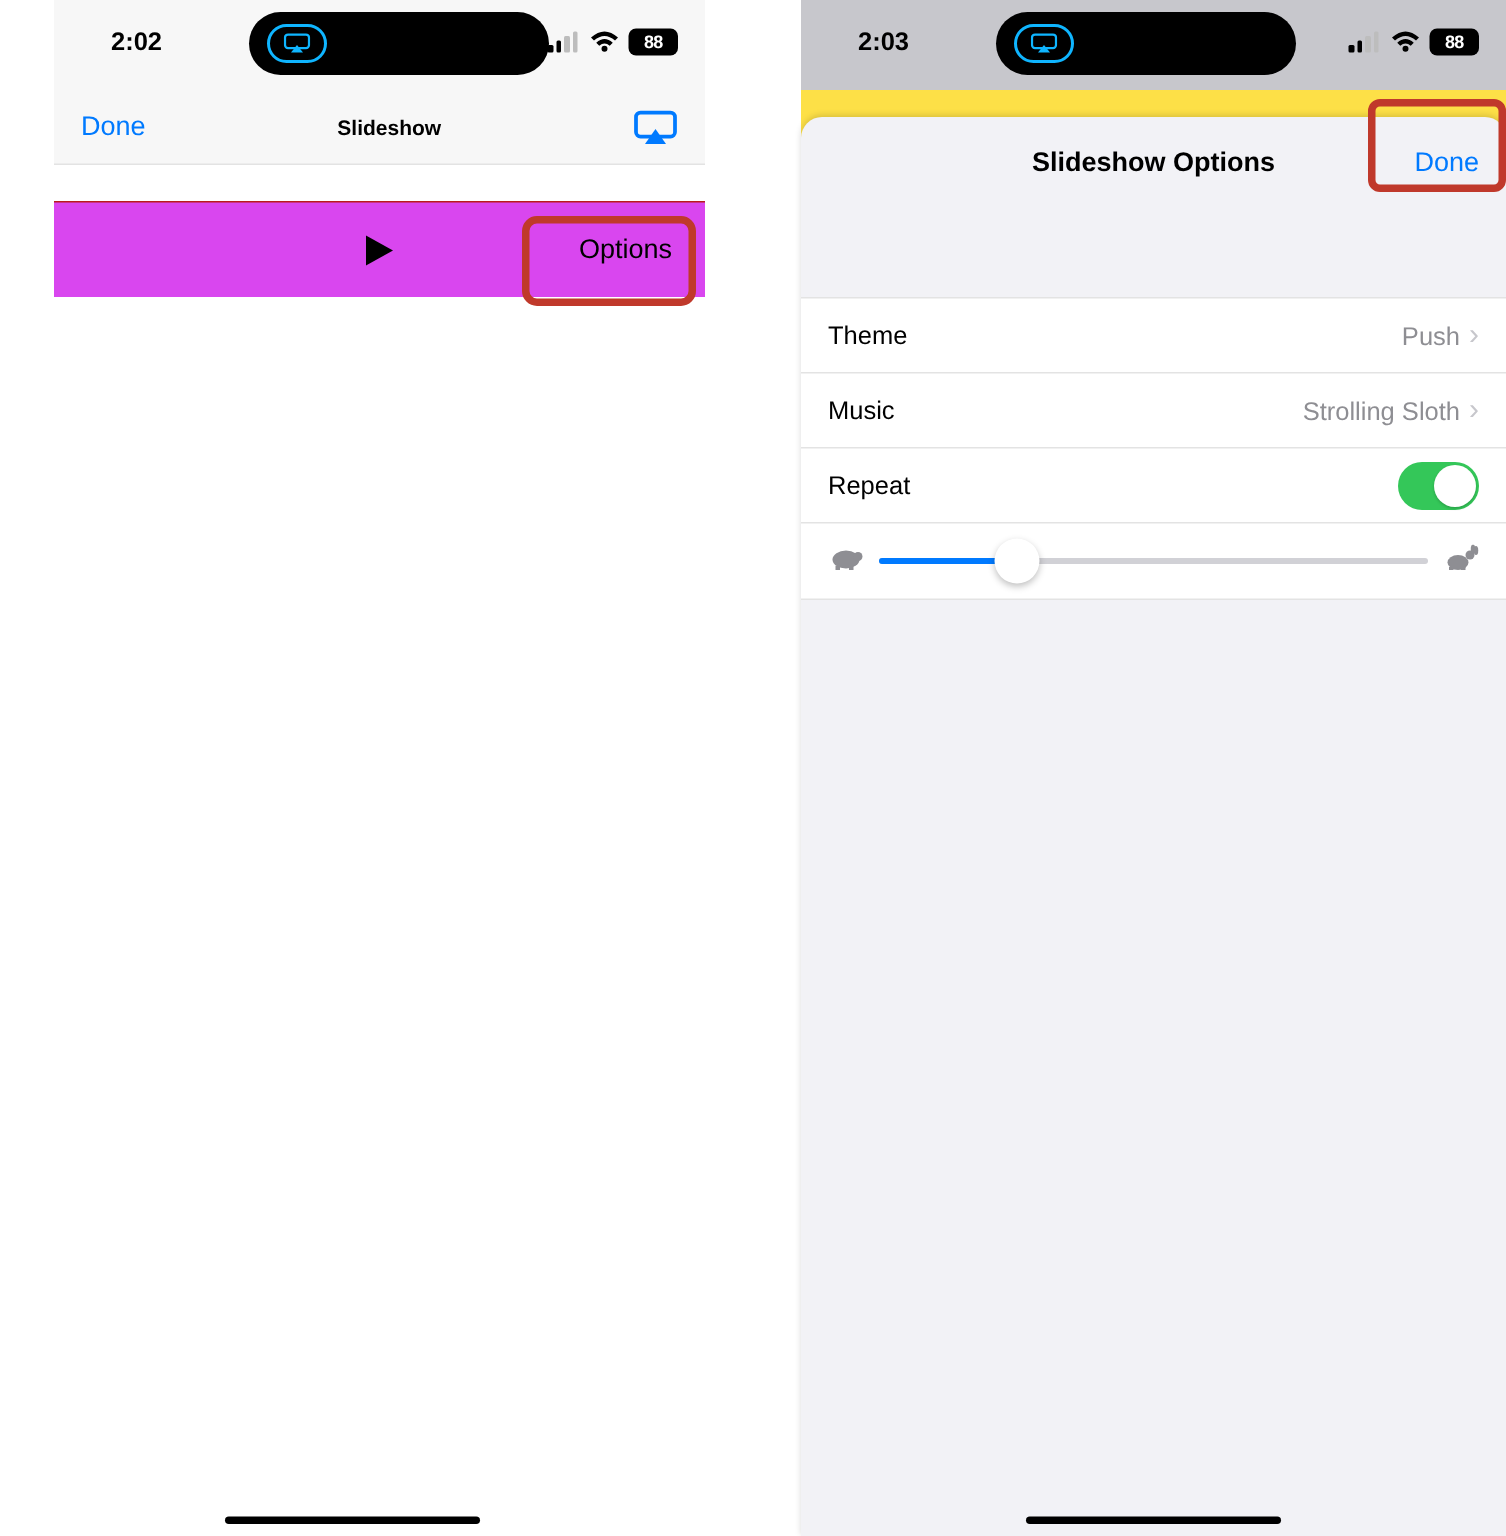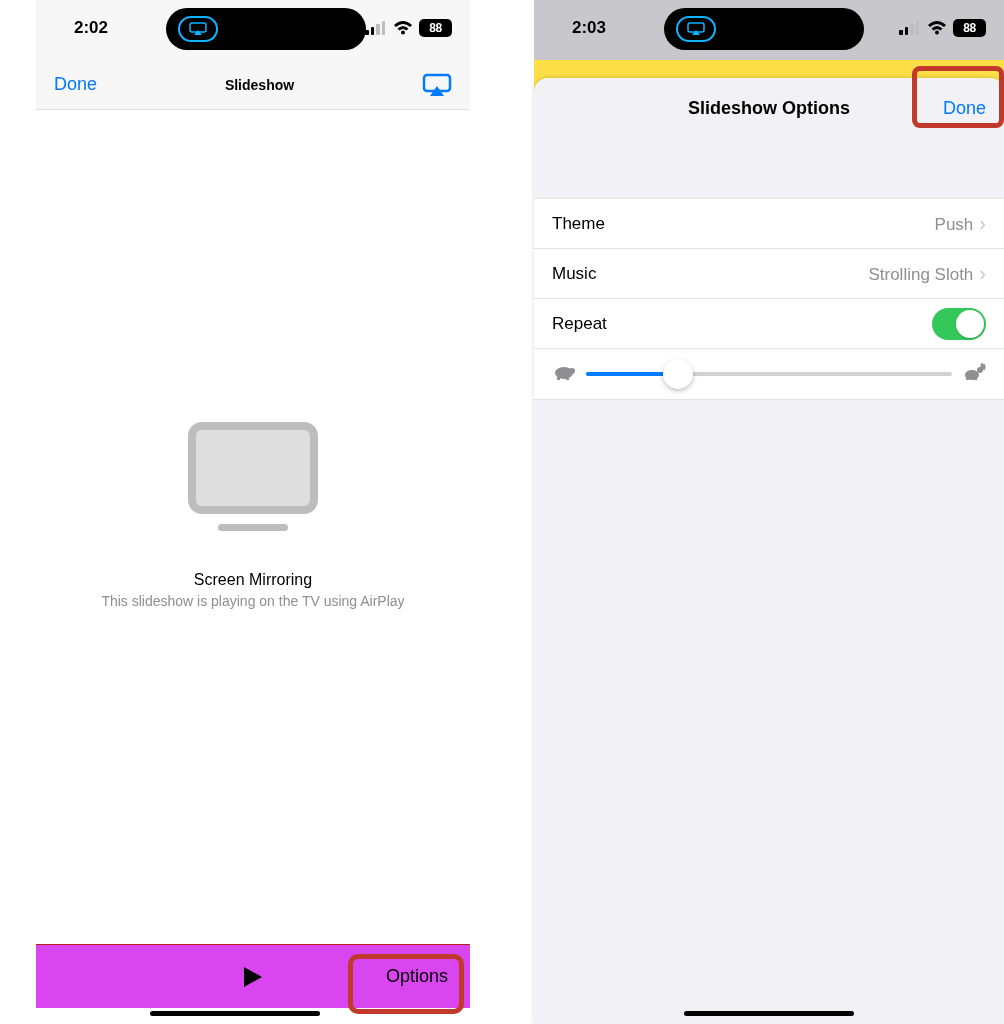--- a/index.html
+++ b/index.html
@@ -106,26 +106,20 @@
       <span class="link">Done</span>
       <span class="title">Slideshow</span>
       <span class="airplay-btn">
         <svg width="30" height="24" viewBox="0 0 30 24">
             <rect x="2" y="2" width="26" height="16" rx="3" fill="none" stroke="#007aff" stroke-width="2.5"></rect>
             <polygon points="15,13 22,23 8,23" fill="#007aff"></polygon>
           </svg>
       </span>
     </div>
 
-    <div class="content">
-      <div class="tv-glyph"></div>
-      <div class="tv-stand"></div>
-      <div class="mirror-title">Screen Mirroring</div>
-      <div class="mirror-sub">This slideshow is playing on the TV using AirPlay</div>
-    </div>
 
     <div class="bottombar">
       <span class="play-btn">
         <svg width="22" height="24" viewBox="0 0 22 24">
             <polygon points="2,2 20,12 2,22" fill="#000"></polygon>
           </svg>
       </span>
       <span class="options-btn">Options</span>
       <div class="highlight-box1"></div>
     </div>

